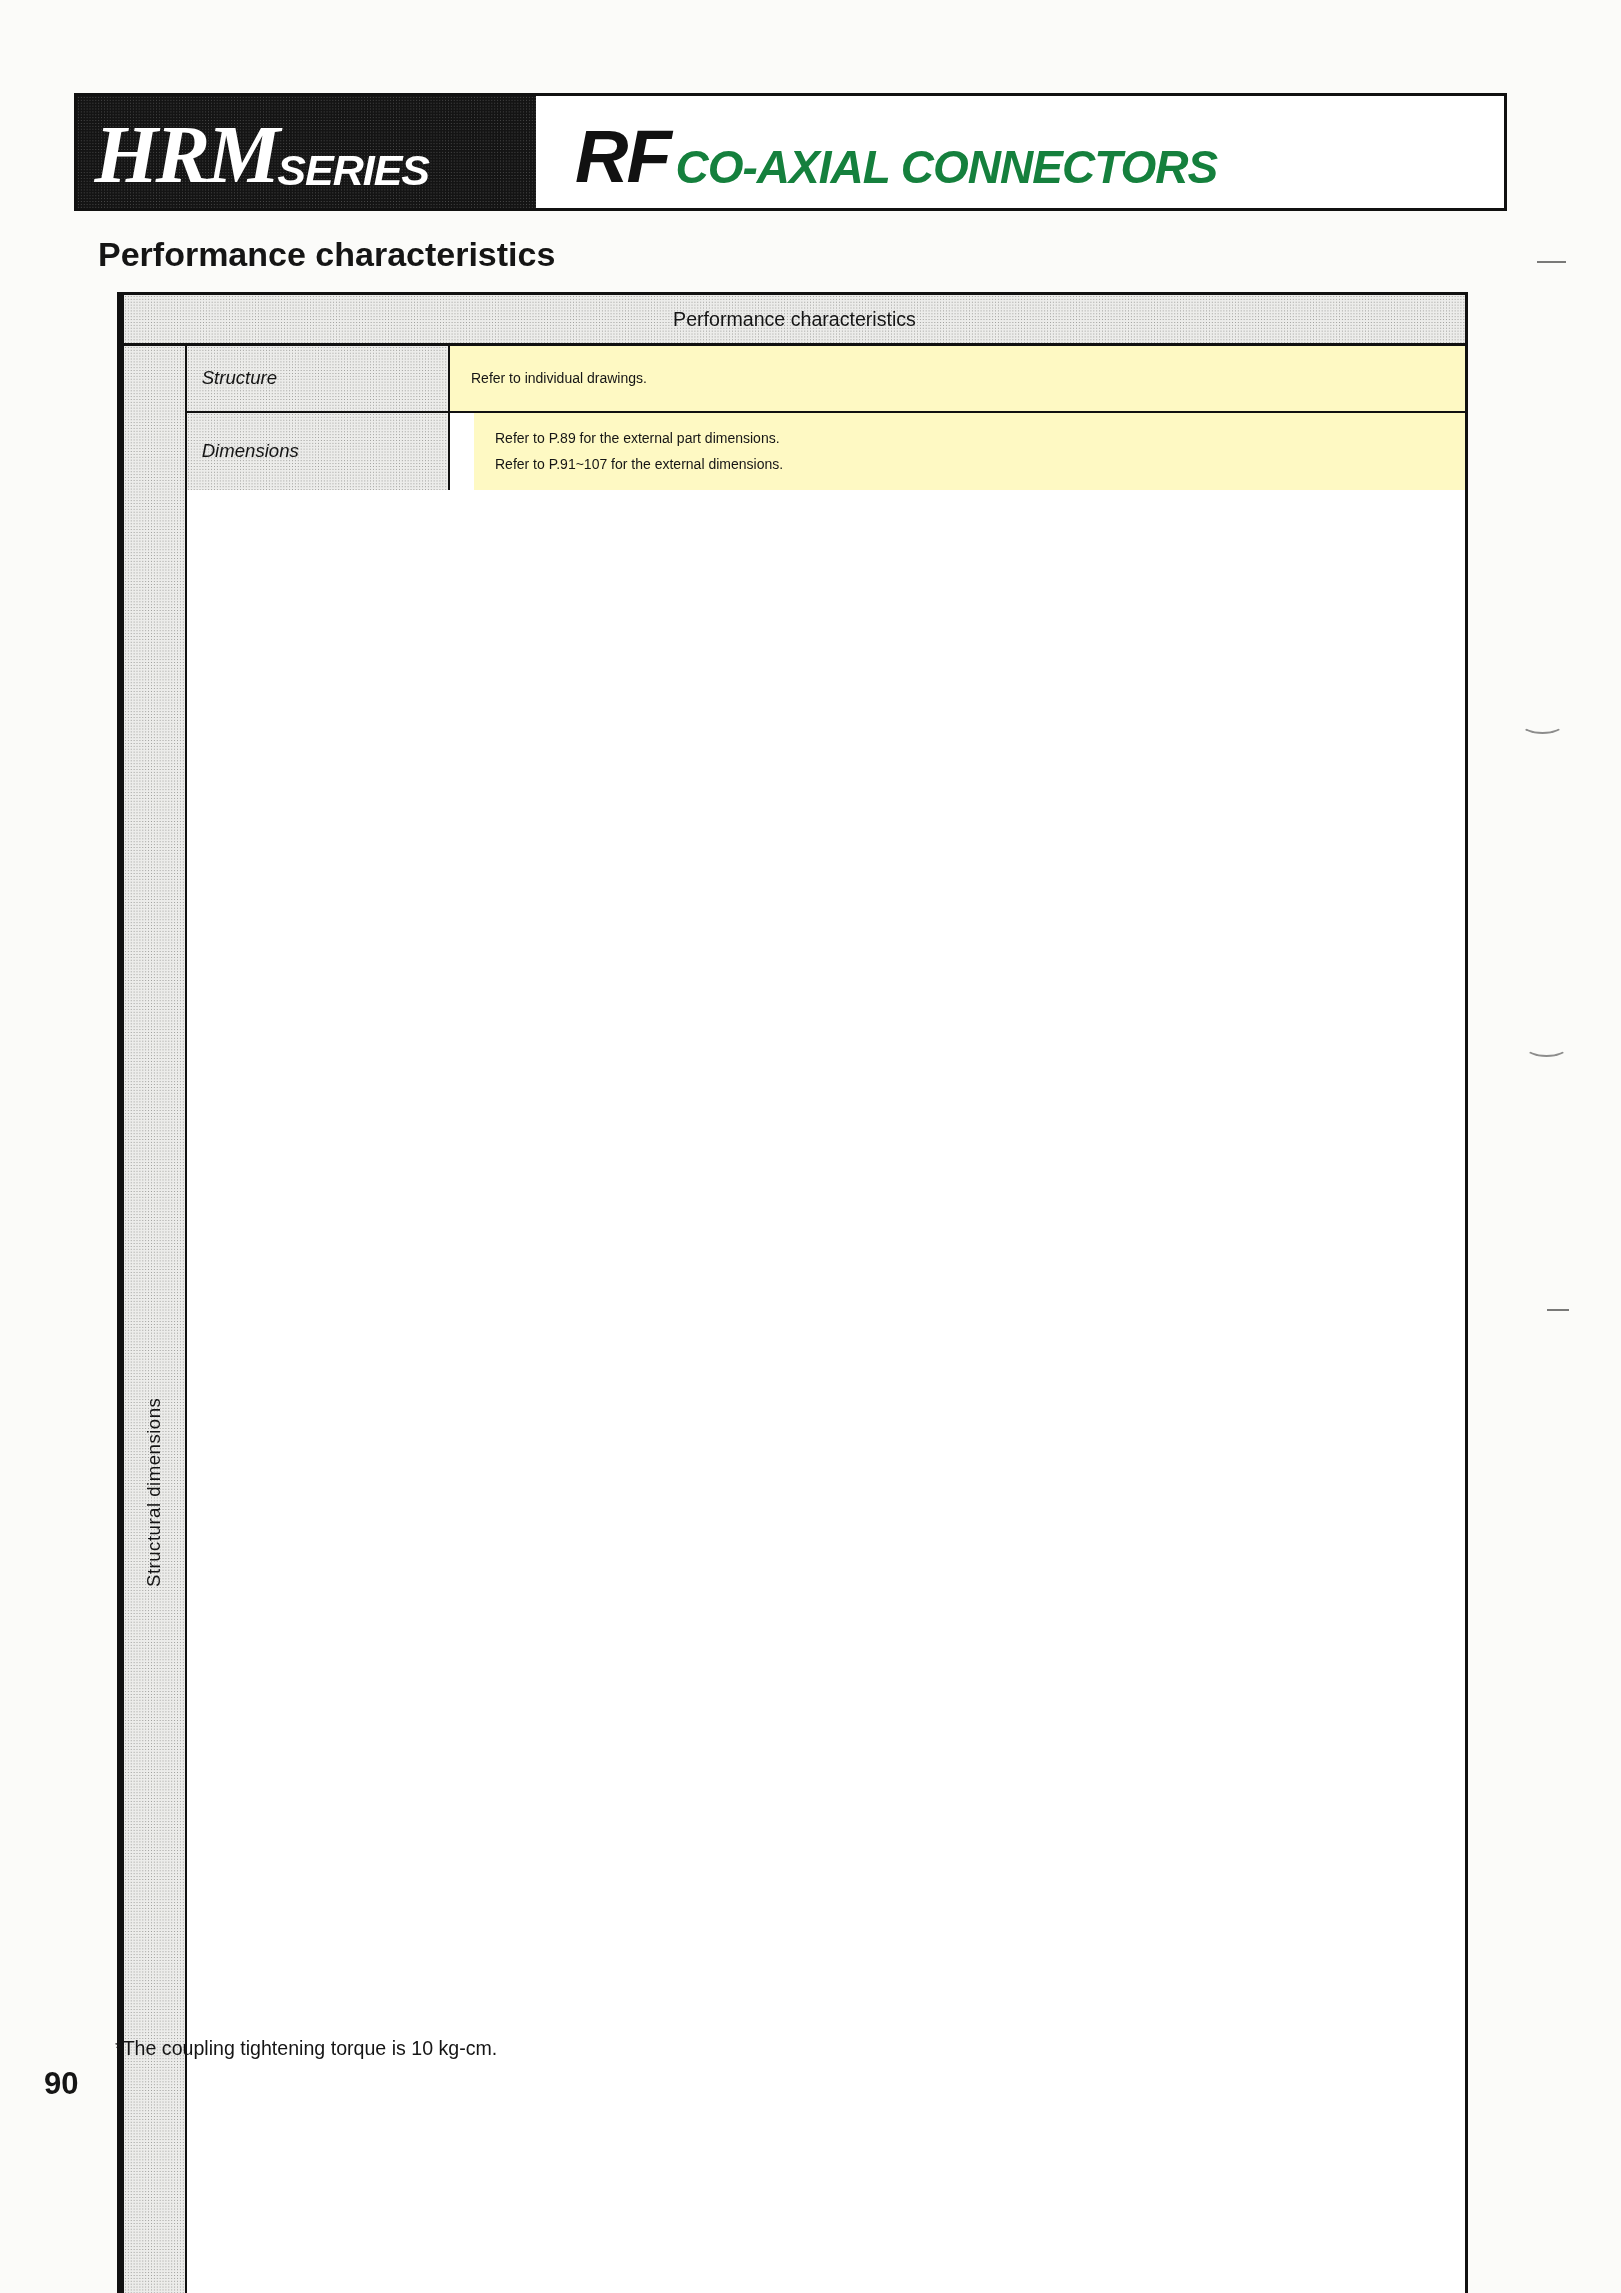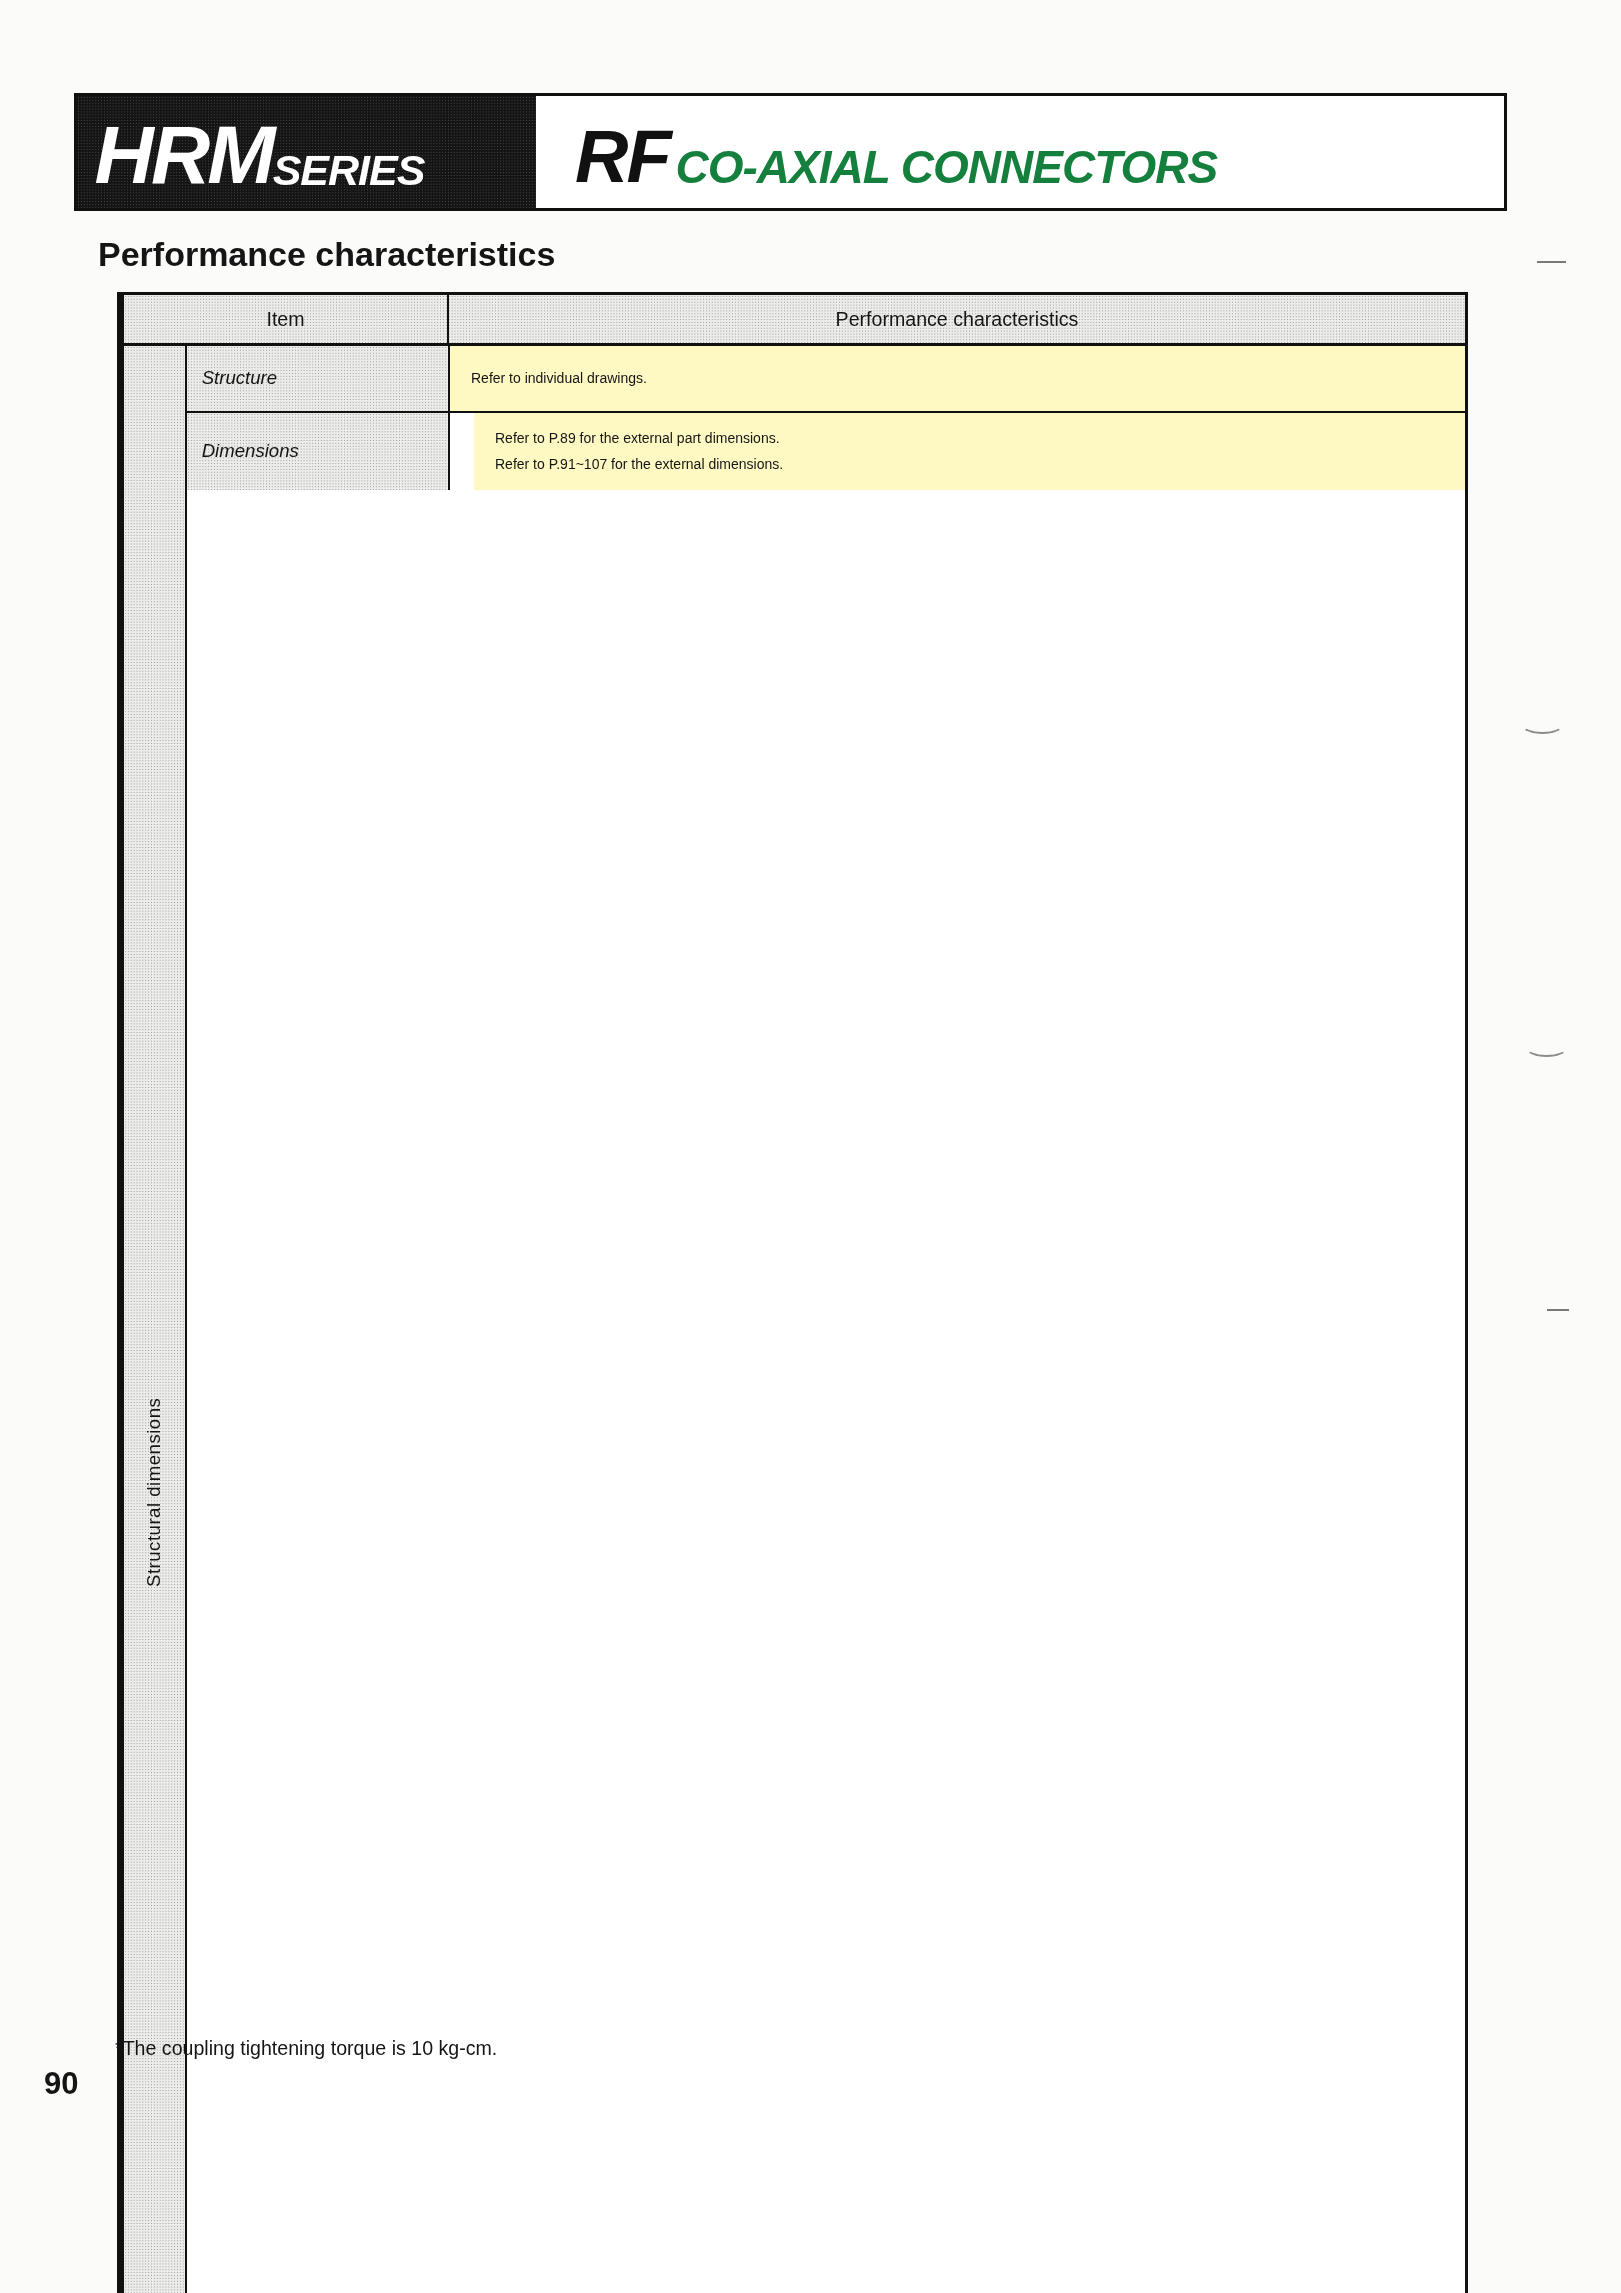--- a/index.html
+++ b/index.html
@@ -9,21 +9,21 @@
   .shade{background-color:#ececea;
          background-image:radial-gradient(circle,#9b9b98 0.7px,transparent 0.9px);
          background-size:2.9px 2.9px;}
   
   .brand-box{position:absolute;left:74px;top:93px;width:1433px;height:118px;
              border:3.9px solid #111;display:flex;box-sizing:border-box;background:#fff;}
   .brand-left{width:459px;background-color:#141414;
               background-image:radial-gradient(circle,#4a4a4a 0.6px,transparent 0.8px);
               background-size:2.9px 2.9px;
               display:flex;align-items:flex-end;padding:0 0 11.8px 17.6px;box-sizing:border-box;}
-  .brand-hrm{font-size:82px;line-height:82px;font-weight:bold;font-style:italic;color:#fff;letter-spacing:-2.9px;}
+  .brand-hrm{font-size:82px;line-height:82px;font-weight:bold;font-style:italic;color:#fff;letter-spacing:-2.9px;font-family:Liberation Serif, serif;}
   .brand-series{font-size:43px;line-height:51px;font-weight:bold;font-style:italic;color:#fff;letter-spacing:-1px;}
   .brand-right{flex:1;display:flex;align-items:flex-end;padding:0 0 13.7px 39px;box-sizing:border-box;}
   .brand-rf{font-size:74px;line-height:74px;font-weight:bold;font-style:italic;color:#111;letter-spacing:-2px;}
   .brand-co{font-size:46px;line-height:53px;font-weight:bold;font-style:italic;color:#15803d;letter-spacing:-1px;margin-left:5.9px;}
   
   .page-title{position:absolute;left:98px;top:235px;margin:0;font-size:34px;font-weight:bold;letter-spacing:0px;}
   
   .ptable{position:absolute;left:117px;top:292px;width:1351px;box-sizing:border-box;
           border:3.9px solid #111;border-left-width:7.8px;border-bottom-width:4.9px;background:#fff;}
   .thead{display:flex;height:51px;border-bottom:3.9px solid #111;box-sizing:border-box;}
@@ -61,21 +61,20 @@
     <span class="brand-rf">RF</span>
     <span class="brand-co">CO-AXIAL CONNECTORS</span>
   </div>
 </div>
 
 <h1 class="page-title">Performance characteristics</h1>
 
 <div class="ptable">
 
   <div class="thead shade">
-    <div class="th-item">Item</div>
     <div class="th-perf">Performance characteristics</div>
   </div>
 
   <div class="section">
     <div class="vlabel-cell shade">
       <span class="vtext">Structural dimensions</span>
     </div>
     <div class="rows">
       <div class="row" style="height:67px">
         <div class="cell item shade">

